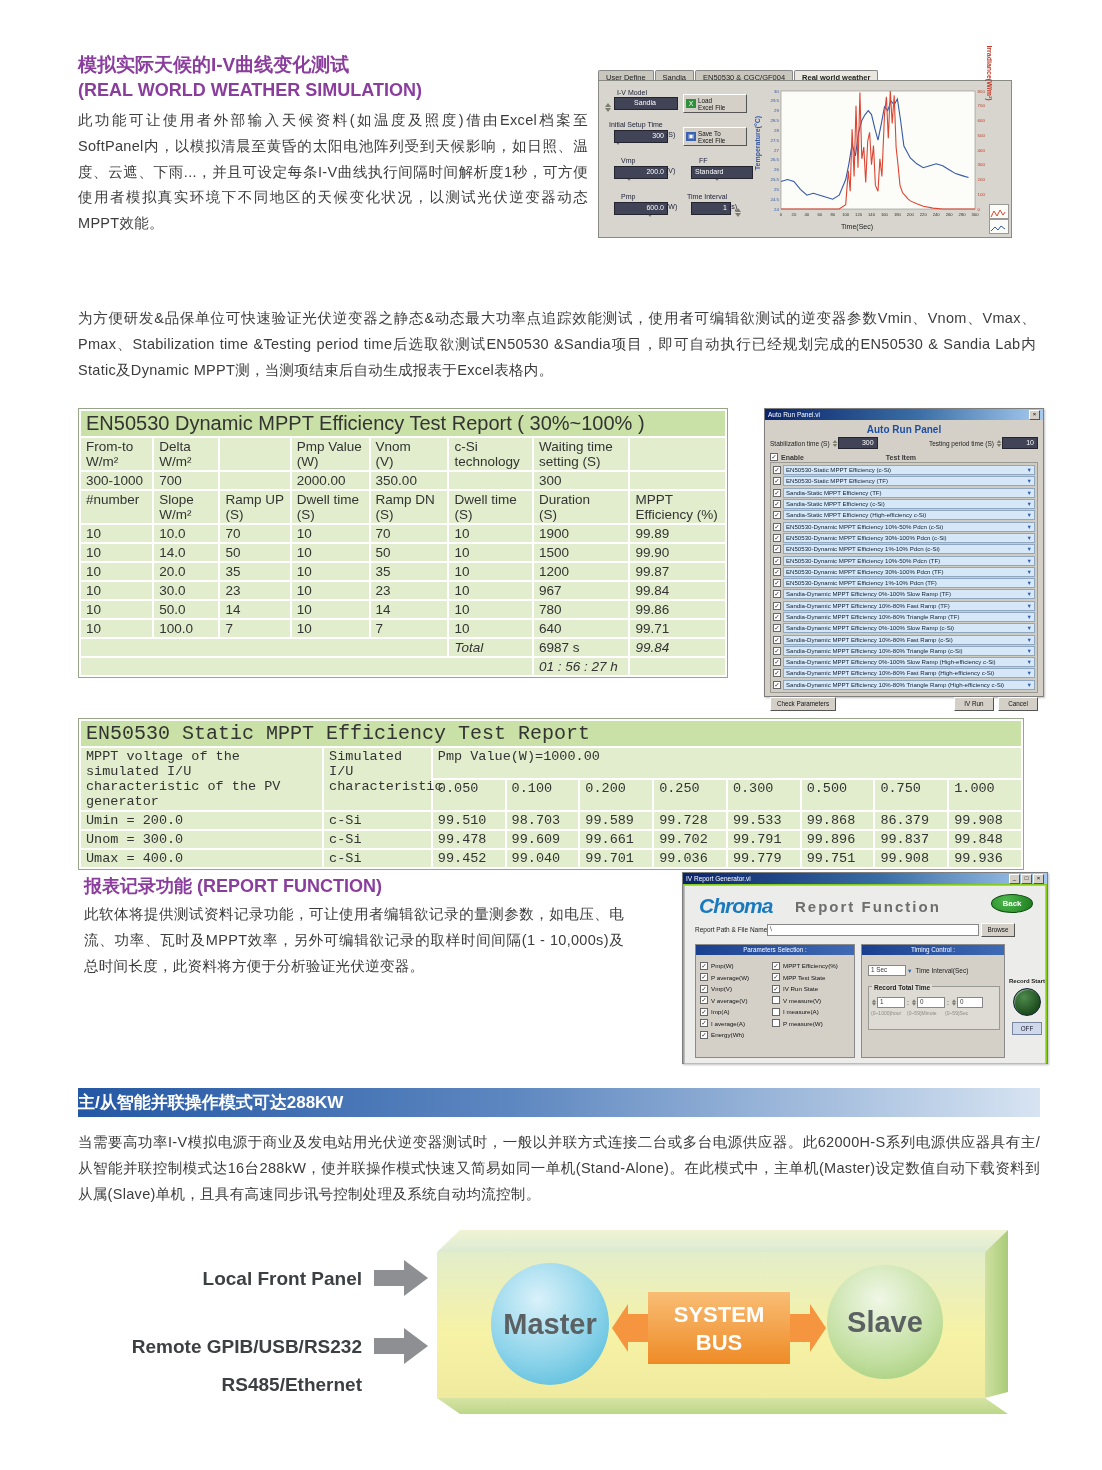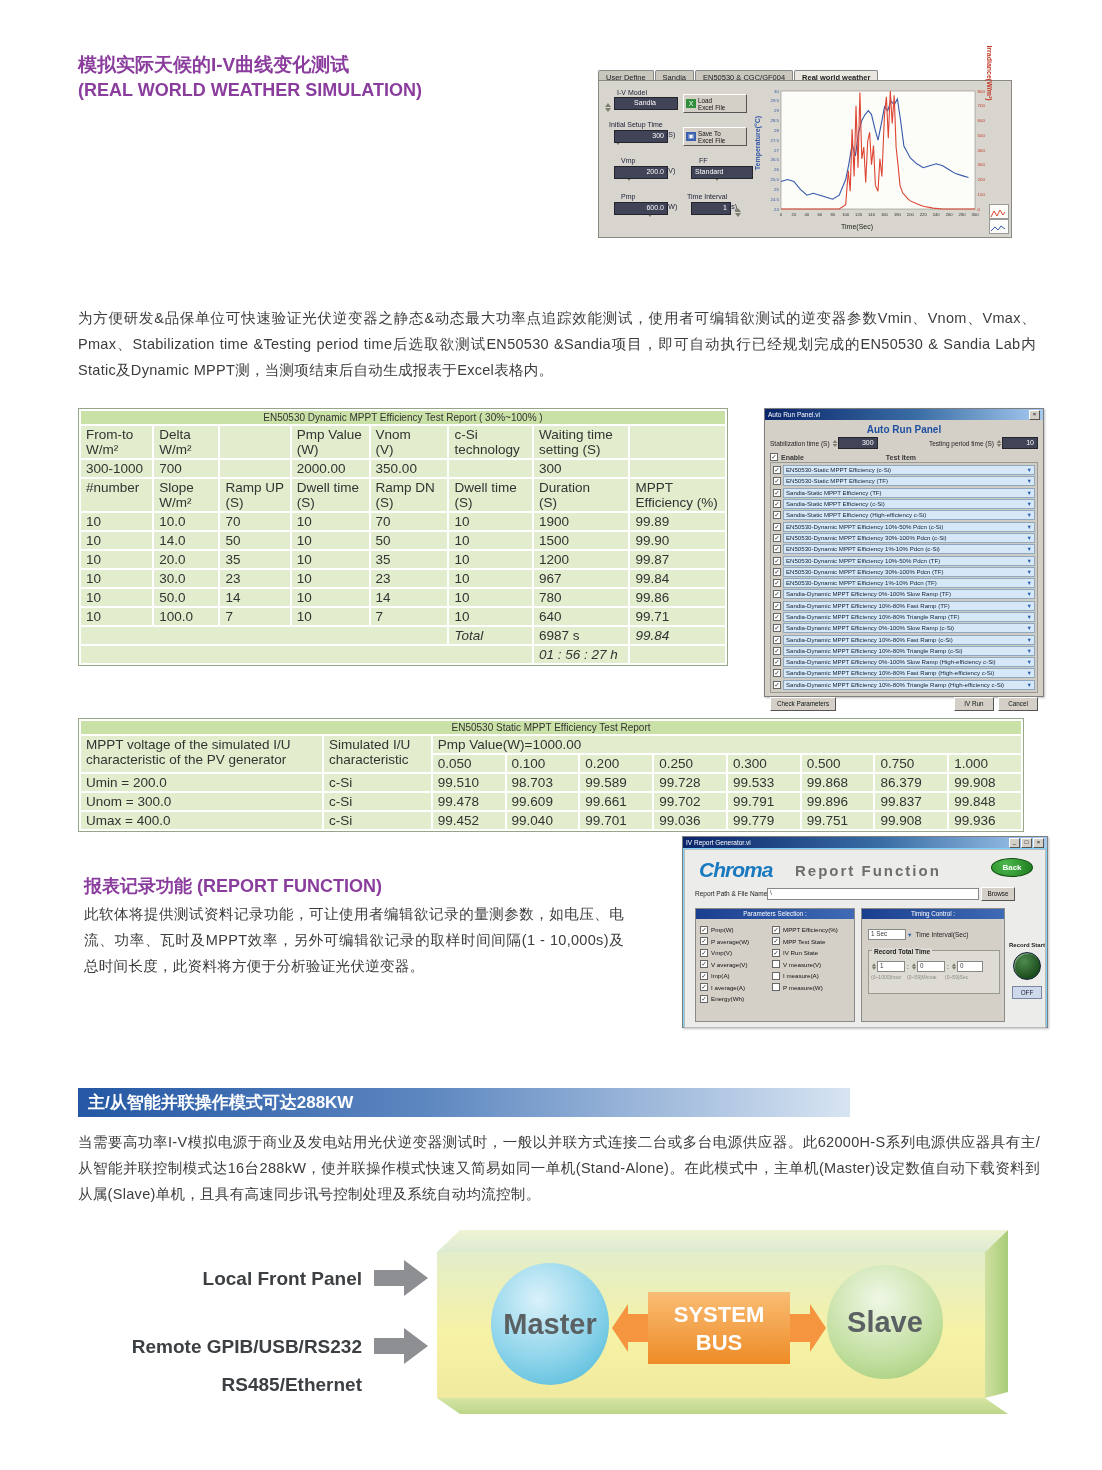--- a/index.html
+++ b/index.html
@@ -6,21 +6,21 @@
   #page{position:relative;width:1102px;height:1470px;background:#fff;
         font-family:"Liberation Sans","DejaVu Sans",sans-serif;color:#3a3a3a;overflow:hidden;}
   .abs{position:absolute;}
   .h-purple{color:#8a3d9d;font-weight:700;}
   .body-txt{font-size:14.5px;line-height:1.78;text-align:justify;color:#3c3c3c;letter-spacing:.3px;}
   
   .gtable-wrap{border:1px solid #97a686;background:#fff;}
   .gtable{border-collapse:separate;border-spacing:2px;width:100%;table-layout:fixed;}
   .gtable td,.gtable th{background:#e1edcc;font-size:13.5px;font-weight:400;color:#333;
         text-align:left;padding:1px 5px;vertical-align:top;}
-  .gtable .title-row td{background:#c9e0a6;font-size:10px;text-align:center;}
+  .gtable .title-row td{background:#c9e0a6;font-size:20px;}
   .pre{white-space:pre-line;}
   .blue-txt{color:#2d74b5;font-style:italic;}
   
   .win{background:#d4d0c8;border:1px solid #7e7e7e;box-shadow:1px 1px 2px rgba(0,0,0,.25);margin-left:24px;}
   .titlebar{height:11px;background:linear-gradient(90deg,#0a246a,#3a6ea5 55%,#a6caf0);
         color:#fff;font-size:6.5px;line-height:11px;padding:0 3px;display:flex;align-items:center;}
   .titlebar .t-txt{flex:1;overflow:hidden;white-space:nowrap;}
   .winbtn{width:9px;height:8px;background:#d4d0c8;border:1px solid #fff;border-right-color:#555;
         border-bottom-color:#555;color:#000;font-size:6px;line-height:7px;text-align:center;margin-left:1px;}
   .btn3d{background:#d4d0c8;border:1px solid #fff;border-right-color:#555;border-bottom-color:#555;
@@ -52,20 +52,21 @@
   .tab.active{background:#e9e7e0;font-weight:700;}
   .wlabel{font-size:7px;color:#20233d;}
 </style>
 </head>
 <body>
 
 <div id="page">
 
   <div class="abs h-purple" style="left:78px;top:52px;font-size:19px;">模拟实际天候的I-V曲线变化测试</div>
   <div class="abs h-purple" style="left:78px;top:80px;font-size:18px;">(REAL WORLD WEATHER SIMULATION)</div>
+  <div class="abs body-txt" style="left:78px;top:108px;width:510px;">此功能可让使用者外部输入天候资料(如温度及照度)借由Excel档案至SoftPanel内，以模拟清晨至黄昏的太阳电池阵列受到天候影响，如日照、温度、云遮、下雨...，并且可设定每条I-V曲线执行间隔时间解析度1秒，可方便使用者模拟真实环境下不同地区的天候变化状况，以测试光伏逆变器动态MPPT效能。</div>
 
   <div class="abs" style="left:598px;top:66px;width:414px;height:172px;">
     <div style="position:absolute;left:0;top:0;width:100%;height:14px;">
       <span class="tab">User Define</span><span class="tab">Sandia</span><span class="tab">EN50530 &amp; CGC/GF004</span><span class="tab active">Real world weather</span>
     </div>
     <div style="position:absolute;left:0;top:14px;width:412px;height:156px;background:#d7d5cd;border:1px solid #8a8a84;">
       
       <div class="abs wlabel" style="left:18px;top:8px;">I-V Model</div>
       <span class="spin abs" style="left:6px;top:17px;"></span>
       <div class="abs darkfield" style="left:15px;top:16px;width:58px;height:10px;text-align:center;">Sandia</div>
@@ -492,21 +493,21 @@
         </div>
       <div style="display:flex;margin-top:4px;">
         <span class="btn3d" style="width:64px;height:12px;line-height:12px;">Check Parameters</span>
         <span style="flex:1"></span>
         <span class="btn3d" style="width:38px;height:12px;line-height:12px;margin-right:4px;">IV Run</span>
         <span class="btn3d" style="width:38px;height:12px;line-height:12px;">Cancel</span>
       </div>
     </div>
   </div>
 
-  <div class="abs gtable-wrap" style="left:78px;top:718px;width:944px;">
+  <div class="abs gtable-wrap" style="left:78px;top:718px;width:944px;font-family:Liberation Mono, monospace;">
     <table class="gtable">
       <colgroup>
         <col style="width:26.2%">
           <col style="width:11.6%">
         <col style="width:7.8%">
           <col style="width:7.8%">
           <col style="width:7.8%">
           <col style="width:7.8%">
         <col style="width:7.8%">
           <col style="width:7.8%">
@@ -575,21 +576,21 @@
             <td>99.908</td>
             <td>99.936</td>
           </tr>
         </tbody>
     </table>
   </div>
 
   <div class="abs h-purple" style="left:84px;top:874px;font-size:18px;">报表记录功能 (REPORT FUNCTION)</div>
   <div class="abs body-txt" style="left:84px;top:902px;width:540px;">此软体将提供测试资料记录功能，可让使用者编辑欲记录的量测参数，如电压、电流、功率、瓦时及MPPT效率，另外可编辑欲记录的取样时间间隔(1 - 10,000s)及总时间长度，此资料将方便于分析验证光伏逆变器。</div>
 
-  <div class="abs win" style="left:658px;top:836px;width:364px;height:190px;background:#7dd3fc;">
+  <div class="abs win" style="left:658px;top:872px;width:364px;height:190px;background:#84cc16;">
     <div class="titlebar">
       <span class="t-txt">IV Report Generator.vi</span>
       <span class="winbtn">_</span>
       <span class="winbtn">□</span>
       <span class="winbtn">×</span>
     </div>
     <div style="position:relative;height:177px;background:#ececea;border:1px solid #bbb;margin:1px;">
       <div class="abs" style="left:14px;top:8px;font-size:21px;font-weight:700;font-style:italic;color:#1a7ac0;letter-spacing:-1px;">Chroma</div>
       <div class="abs" style="left:110px;top:12px;font-size:15px;font-weight:700;color:#6e6e6e;letter-spacing:2px;">Report  Function</div>
       <div class="abs" style="right:12px;top:8px;width:40px;height:17px;border-radius:50%;background:radial-gradient(circle at 35% 30%,#4db84d,#1c7a1c);color:#fff;font-size:8px;font-weight:700;text-align:center;line-height:17px;border:1px solid #0d4d0d;">Back</div>
@@ -704,21 +705,21 @@
       </div>
 
       <div class="abs" style="left:324px;top:92px;width:36px;text-align:center;">
         <div style="font-size:6px;font-weight:700;color:#222;">Record Start</div>
         <div style="width:26px;height:26px;border-radius:50%;margin:4px auto 0 auto;background:radial-gradient(circle at 38% 32%,#4e8a4e,#1d4d1d 70%);border:1px solid #123;box-shadow:inset 1px 1px 1px rgba(255,255,255,.4);"></div>
         <div style="width:28px;height:11px;margin:6px auto 0 auto;background:#cfd9ec;border:1px solid #7a87a0;font-size:6.3px;line-height:11px;color:#223;">OFF</div>
       </div>
     </div>
   </div>
 
-  <div class="abs" style="left:78px;top:1088px;width:772px;height:29px;background:linear-gradient(90deg,#2457a4 0%,#5d87c0 45%,#d7e4f2 100%);color:#fff;font-size:17px;font-weight:700;line-height:29px;padding-left:10px;box-sizing:border-box;">主/从智能并联操作模式可达288KW</div>
+  <div class="abs" style="left:78px;top:1088px;width:962px;height:29px;background:linear-gradient(90deg,#2457a4 0%,#5d87c0 45%,#d7e4f2 100%);color:#fff;font-size:17px;font-weight:700;line-height:29px;box-sizing:border-box;">主/从智能并联操作模式可达288KW</div>
   <div class="abs body-txt" style="left:78px;top:1130px;width:962px;">当需要高功率I-V模拟电源于商业及发电站用光伏逆变器测试时，一般以并联方式连接二台或多台电源供应器。此62000H-S系列电源供应器具有主/从智能并联控制模式达16台288kW，使并联操作模式快速又简易如同一单机(Stand-Alone)。在此模式中，主单机(Master)设定数值自动下载资料到从属(Slave)单机，且具有高速同步讯号控制处理及系统自动均流控制。</div>
 
   <div class="abs" style="left:95px;top:1268px;width:267px;text-align:right;font-size:19px;font-weight:700;color:#3c4043;">Local Front Panel</div>
   <svg class="abs" style="left:374px;top:1260px;" width="54" height="36">
     <polygon points="0,10 30,10 30,0 54,18 30,36 30,26 0,26" fill="#8d8f92"></polygon>
   </svg>
   <div class="abs" style="left:95px;top:1336px;width:267px;text-align:right;font-size:19px;font-weight:700;color:#3c4043;">Remote GPIB/USB/RS232</div>
   <svg class="abs" style="left:374px;top:1328px;" width="54" height="36">
     <polygon points="0,10 30,10 30,0 54,18 30,36 30,26 0,26" fill="#8d8f92"></polygon>
   </svg>

